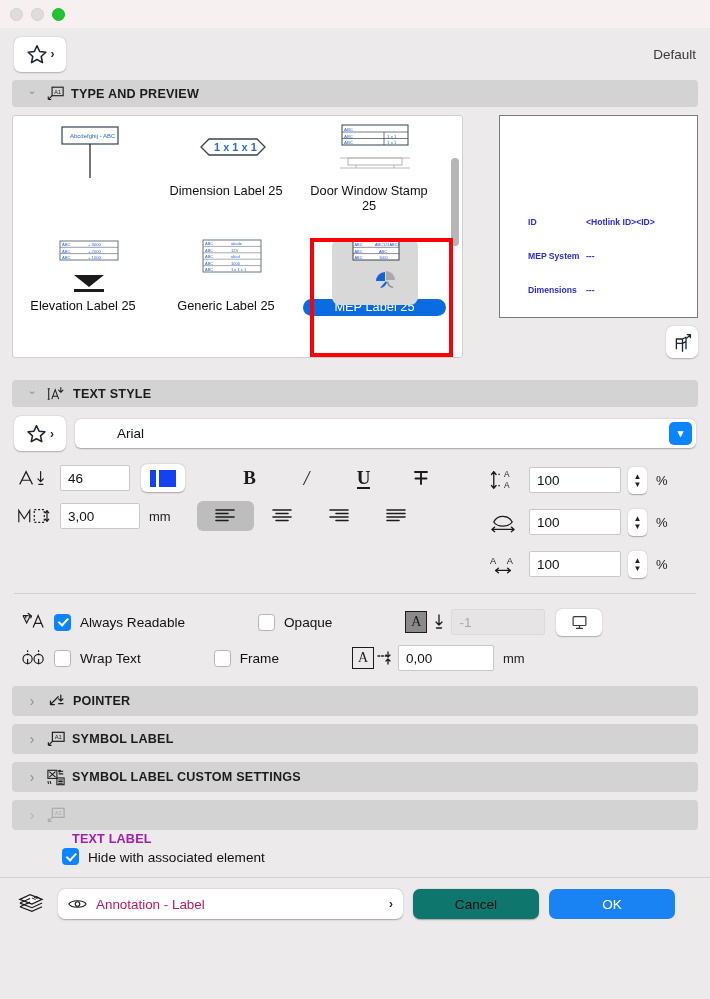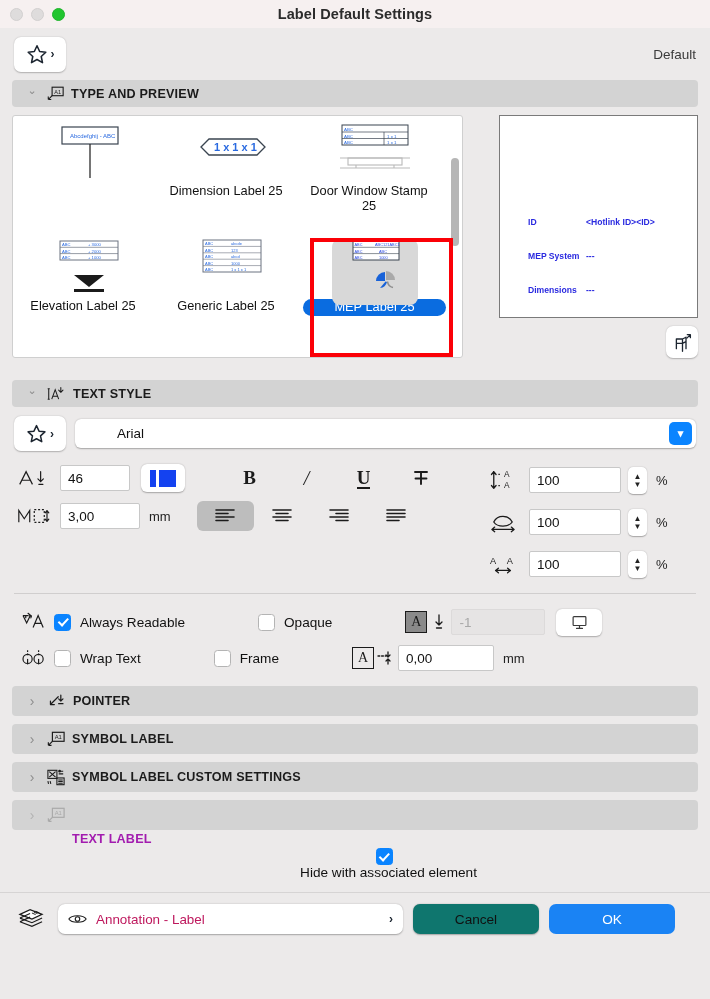--- a/index.html
+++ b/index.html
@@ -209,21 +209,21 @@
     width: 46px; height: 27px; background: #fff; border-radius: 6px;
     box-shadow: 0 .5px 1.5px rgba(0,0,0,.28);
     display: flex; align-items: center; justify-content: center;
   }
 
   
   .sec-list { padding-top: 2px; }
   .sec-list .sec-head { height: 30px; margin-bottom: 8px; }
 
   
-  .hide-row { display: flex; align-items: center; padding: 10px 4px 0 62px; flex-direction: column; }
+  .hide-row { display: flex; align-items: flex-end; padding: 10px 4px 0 62px; }
   .bottom-divider { height: 1px; background: #d6d4d4; margin-top: 12px; }
   .bottombar {
     height: 52px; display: flex; align-items: center; gap: 10px;
     padding: 0 14px; background: #eceaea;
   }
   .layer-field {
     flex: 1; max-width: 345px; height: 30px; background: #fff; border-radius: 7px;
     box-shadow: 0 .5px 1.5px rgba(0,0,0,.3);
     display: flex; align-items: center; padding: 0 10px; gap: 9px;
   }
@@ -240,21 +240,20 @@
 </style>
 </head>
 <body>
 
 <div class="titlebar">
   <div class="lights">
     <div class="light gray"></div>
     <div class="light gray"></div>
     <div class="light green"></div>
   </div>
-  <div class="title">Label Default Settings</div>
 </div>
 
 <div class="fav-row">
   <div class="fav-btn">
     <span class="ico">
       <svg width="22" height="22" viewBox="0 0 24 24" fill="none" stroke="#1c2530" stroke-width="1.7" stroke-linejoin="round">
         <polygon points="12,3 14.9,9.3 21.6,10.1 16.6,14.7 18,21.4 12,18 6,21.4 7.4,14.7 2.4,10.1 9.1,9.3"></polygon>
       </svg>
     </span>
     <span class="fav-chev">›</span>

